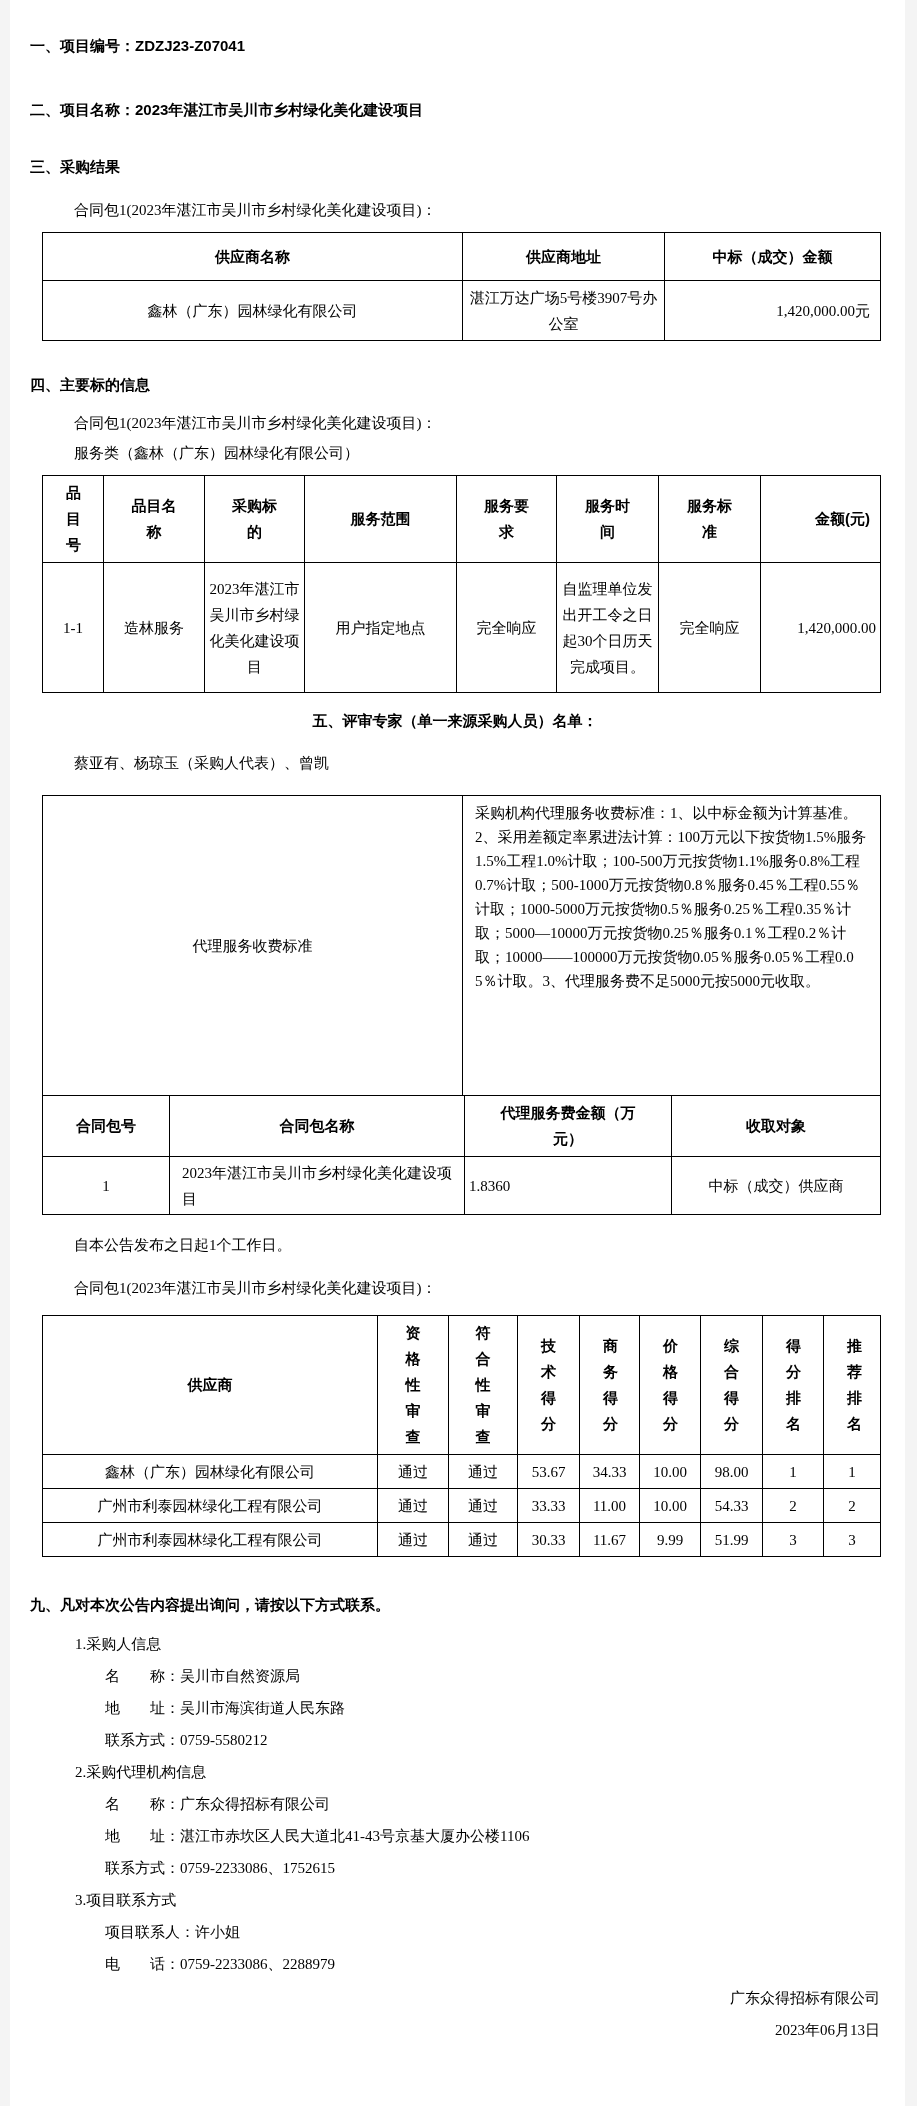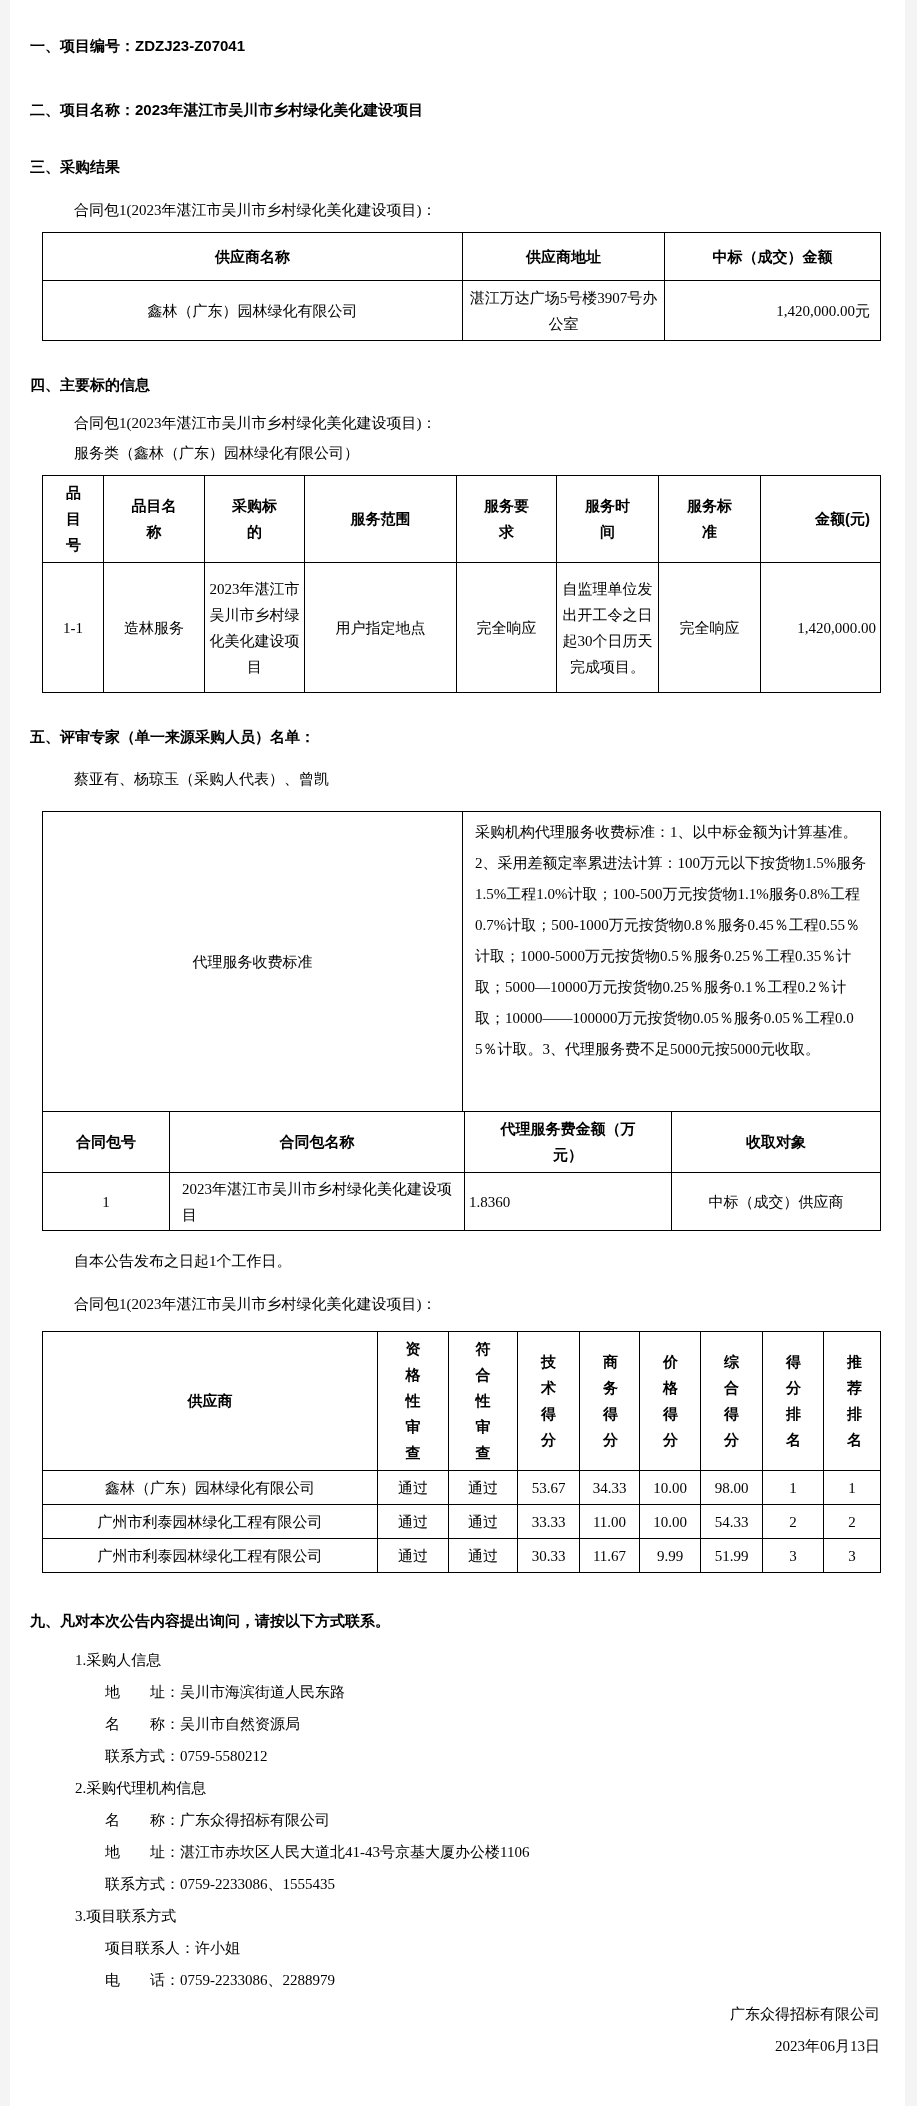--- a/index.html
+++ b/index.html
@@ -66,29 +66,29 @@
   .mt-pkg1 { margin-top: 23px; }
   .result-table { margin-top: 12px; }
   .result-table th { height: 48px; }
   .result-table td { height: 60px; }
   .mt-h4 { margin-top: 34px; }
   .mt-pkg2 { margin-top: 18px; }
   .mt-svc { margin-top: 10px; }
   .subject-table { margin-top: 12px; }
   .subject-table th { height: 59px; }
   .subject-table td { height: 130px; padding: 0 4px; }
-  .mt-h5 { margin-top: 34px; }
+  .mt-h5 { margin-top: 18px; text-align: center; }
   .mt-names { margin-top: 22px; }
   .mt-h6 { margin-top: 26px; }
   .fee-standard-table { margin-top: 22px; }
   .fee-standard-table td { height: 300px; }
   .fee-standard-text {
     text-align: left;
     vertical-align: top;
-    line-height: 31px;
+    line-height: 24px;
     padding: 5px 12px;
   }
   .fee-table { margin-top: -1px; }
   .fee-table th { height: 47px; }
   .fee-table td { height: 58px; }
   .fee-amount { text-align: left; padding-right: 20px; }
   .mt-h7 { margin-top: 34px; }
   .mt-period { margin-top: 20px; }
   .mt-h8 { margin-top: 28px; }
   .mt-pkg3 { margin-top: 23px; }
@@ -285,27 +285,27 @@
         <td>51.99</td>
         <td>3</td>
         <td>3</td>
       </tr>
     </tbody>
   </table>
 
   <div class="heading mt-h9">九、凡对本次公告内容提出询问，请按以下方式联系。</div>
 
   <div class="contact-line mt-contact">1.采购人信息</div>
+  <div class="contact-line inner">名　　称：吴川市自然资源局</div>
   <div class="contact-line inner">地　　址：吴川市海滨街道人民东路</div>
-  <div class="contact-line inner">名　　称：吴川市自然资源局</div>
   <div class="contact-line inner">联系方式：0759-5580212</div>
   <div class="contact-line">2.采购代理机构信息</div>
   <div class="contact-line inner">名　　称：广东众得招标有限公司</div>
   <div class="contact-line inner">地　　址：湛江市赤坎区人民大道北41-43号京基大厦办公楼1106</div>
-  <div class="contact-line inner">联系方式：0759-2233086、1555435</div>
+  <div class="contact-line inner">联系方式：0759-2233086、1752615</div>
   <div class="contact-line">3.项目联系方式</div>
   <div class="contact-line inner">项目联系人：许小姐</div>
   <div class="contact-line inner">电　　话：0759-2233086、2288979</div>
 
   <div class="footer-line mt-footer">广东众得招标有限公司</div>
   <div class="footer-line mt-date">2023年06月13日</div>
 
 </div>
 
 </body></html>

